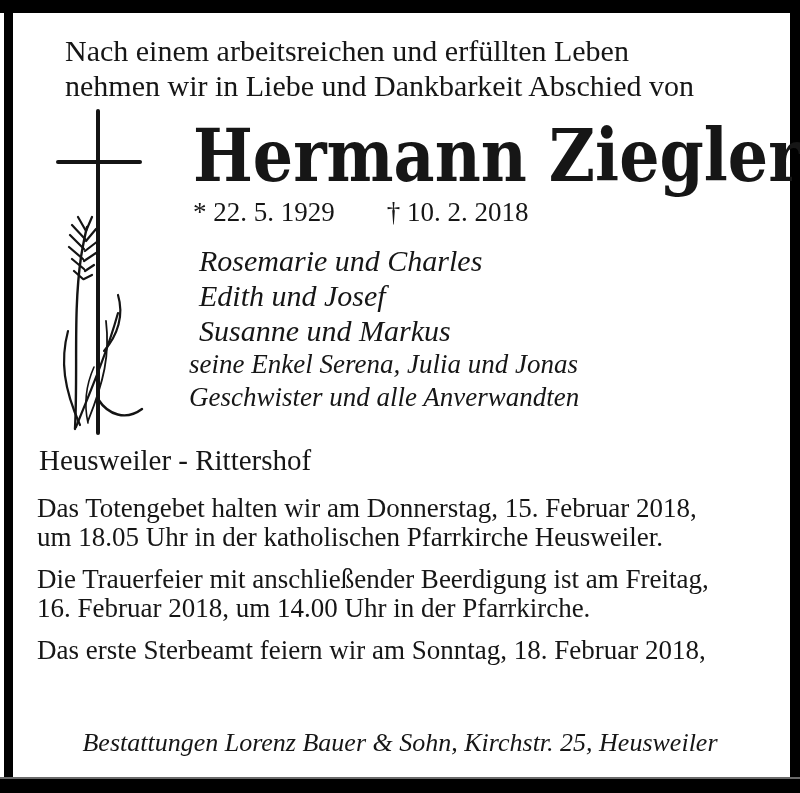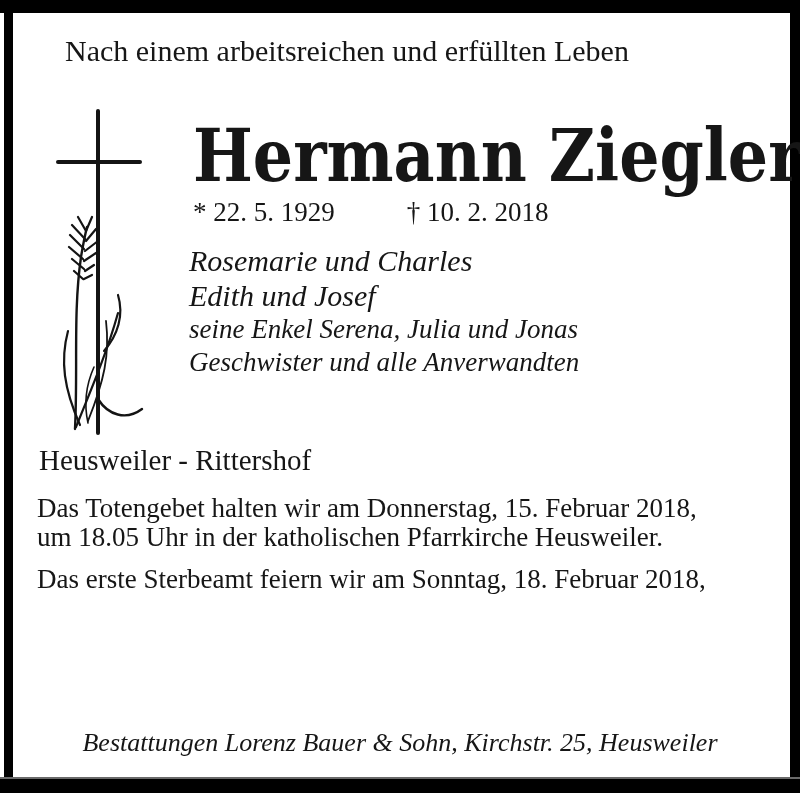--- a/index.html
+++ b/index.html
@@ -24,24 +24,24 @@
   .cross-art { position: absolute; left: 48px; top: 107px; width: 110px; height: 330px; }
 
   .deceased-name {
     position: absolute; left: 193px; top: 120px;
     font-family: "DejaVu Serif", "Liberation Serif", serif;
     font-weight: bold; font-size: 72px; line-height: 72px;
     white-space: nowrap;
   }
   .deceased-name .squeeze { display: inline-block; transform: scaleX(0.88); transform-origin: 0 50%; }
 
-  .dates-row { position: absolute; left: 193px; top: 197px; font-size: 27px; line-height: 30px; display: flex; gap: 72px; white-space: nowrap; justify-content: center; }
+  .dates-row { position: absolute; left: 193px; top: 197px; font-size: 27px; line-height: 30px; display: flex; gap: 52px; white-space: nowrap; justify-content: center; }
 
   .family { position: absolute; left: 189px; top: 243px; font-style: italic; white-space: nowrap; }
-  .family .big   { font-size: 30px; line-height: 35px; }
+  .family .big   { font-size: 30px; line-height: 35px; margin-left: 10px; }
   .family .small { font-size: 27px; line-height: 33px; font-family: Liberation Serif, serif; }
 
   .location { position: absolute; left: 39px; top: 444px; font-size: 29px; line-height: 32px; white-space: nowrap; }
 
   .announcements { position: absolute; left: 37px; top: 494px; font-size: 27px; line-height: 29px; }
   .announcements .para { margin: 0 0 13px 0; font-family: Liberation Serif, serif; }
   .announcements .line { white-space: nowrap; }
 
   .funeral-home {
     position: absolute; left: 13px; right: 13px; top: 728px;
@@ -54,20 +54,21 @@
 
 <div class="page">
 
   <div class="frame-top"></div>
   <div class="frame-left"></div>
   <div class="frame-right"></div>
   <div class="frame-bottom"></div>
 
   <div class="intro">
     <div>Nach einem arbeitsreichen und erfüllten Leben</div>
+    <div>nehmen wir in Liebe und Dankbarkeit Abschied von</div>
   </div>
 
   <svg class="cross-art" viewBox="0 0 110 330" xmlns="http://www.w3.org/2000/svg" aria-hidden="true">
     <g stroke="#141414" fill="none" stroke-linecap="round">
       <path d="M50 4 L50 326" stroke-width="4"></path>
       <path d="M10 55 L92 55" stroke-width="4"></path>
       <path d="M27 322 C30 262 25 205 33 150 C35 138 37 128 39 120" stroke-width="2.4"></path>
       <path d="M38 124 L30 110 M37 132 L24 118 M36 142 L22 128 M35 152 L21 140 M36 162 L24 152 M38 124 L44 110 M38 134 L48 122 M37 144 L50 134 M36 154 L48 146 M37 164 L46 158 M35 172 L26 164 M36 172 L44 168" stroke-width="2.2"></path>
       <path d="M28 320 C46 276 60 242 70 206" stroke-width="2.2"></path>
       <path d="M32 318 C16 282 12 254 20 224" stroke-width="2.2"></path>
@@ -83,31 +84,36 @@
   </div>
 
   <div class="dates-row">
     <span>* 22. 5. 1929</span>
     <span>† 10. 2. 2018</span>
   </div>
 
   <div class="family">
     <div class="big">Rosemarie und Charles</div>
     <div class="big">Edith und Josef</div>
+    <div class="big">Susanne und Markus</div>
     <div class="small">seine Enkel Serena, Julia und Jonas</div>
     <div class="small">Geschwister und alle Anverwandten</div>
   </div>
 
   <div class="location">Heusweiler - Rittershof</div>
 
   <div class="announcements">
     <div class="para">
       <div class="line">Das Totengebet halten wir am Donnerstag, 15. Februar 2018,</div>
       <div class="line">um 18.05 Uhr in der katholischen Pfarrkirche Heusweiler.</div>
     </div>
     <div class="para">
+      <div class="line">Die Trauerfeier mit anschließender Beerdigung ist am Freitag,</div>
+      <div class="line">16. Februar 2018, um 14.00 Uhr in der Pfarrkirche.</div>
+    </div>
+    <div class="para">
       <div class="line">Das erste Sterbeamt feiern wir am Sonntag, 18. Februar 2018,</div>
     </div>
   </div>
 
   <div class="funeral-home">Bestattungen Lorenz Bauer &amp; Sohn, Kirchstr. 25, Heusweiler</div>
 
 </div>
 
 </body></html>

